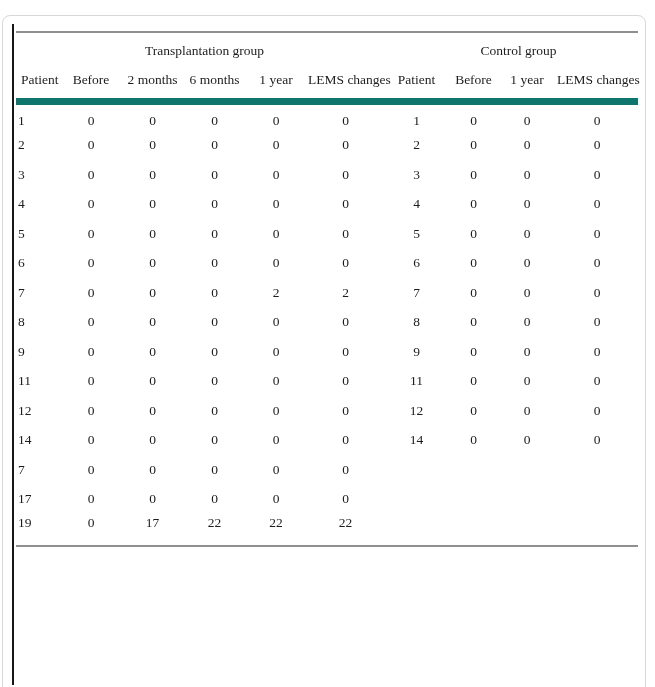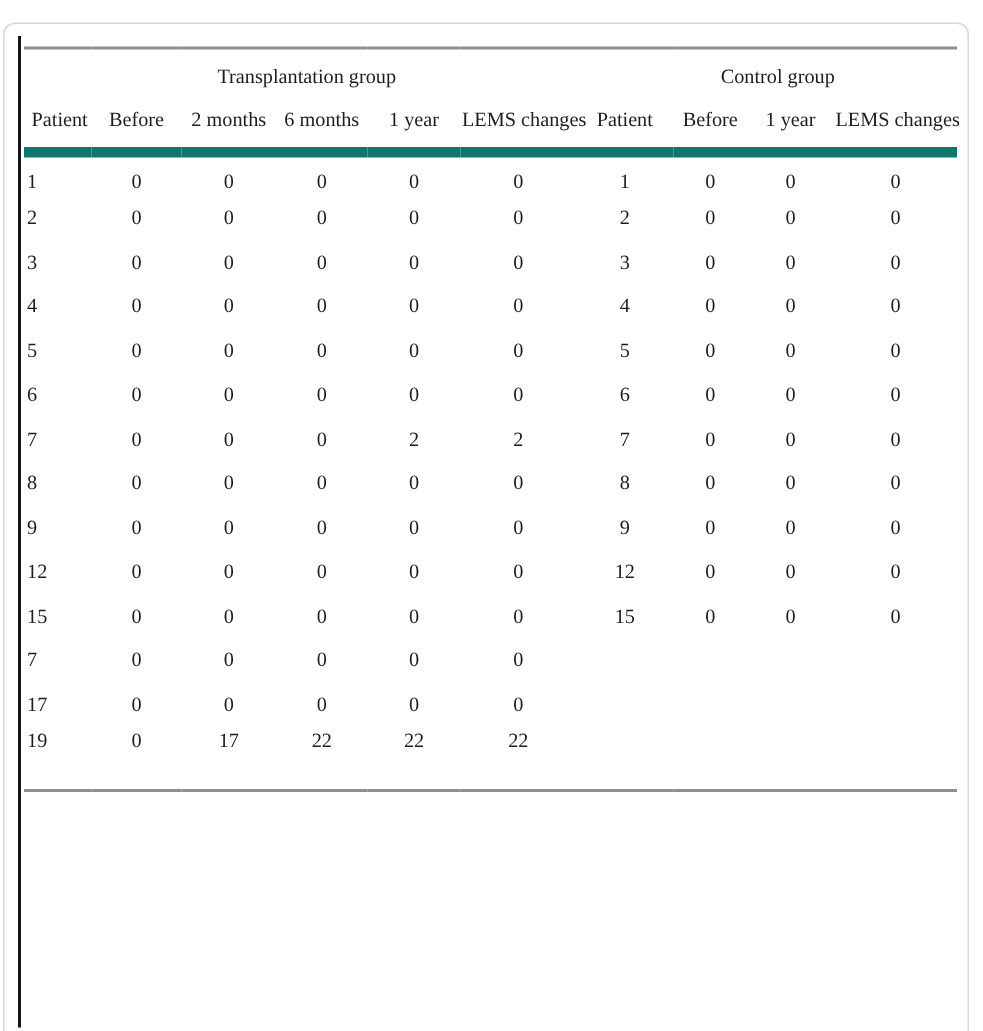--- a/index.html
+++ b/index.html
@@ -67,21 +67,21 @@
     height: 29.5px;
     text-align: center;
     vertical-align: middle;
     white-space: nowrap;
   }
   tbody td:first-child {
     text-align: left;
     padding-left: 2px;
   }
   tbody tr:first-child td { padding-top: 7px; }
-  tbody tr:last-child  td { padding-bottom: 24px; }
+  tbody tr:last-child  td { padding-bottom: 14px; }
 </style>
 </head>
 <body>
 
 <div class="card">
   <div class="left-bar"></div>
 
   <table class="lems">
     <colgroup>
       <col class="c1">
@@ -216,39 +216,51 @@
           <td>0</td>
           <td>0</td>
           <td>0</td>
           <td>0</td>
           <td>9</td>
           <td>0</td>
           <td>0</td>
           <td>0</td>
         </tr>
         <tr>
+          <td>11</td>
+          <td>0</td>
+          <td>0</td>
+          <td>0</td>
+          <td>0</td>
+          <td>0</td>
+          <td>11</td>
+          <td>0</td>
+          <td>0</td>
+          <td>0</td>
+        </tr>
+        <tr>
           <td>12</td>
           <td>0</td>
           <td>0</td>
           <td>0</td>
           <td>0</td>
           <td>0</td>
           <td>12</td>
           <td>0</td>
           <td>0</td>
           <td>0</td>
         </tr>
         <tr>
-          <td>15</td>
-          <td>0</td>
-          <td>0</td>
-          <td>0</td>
-          <td>0</td>
-          <td>0</td>
-          <td>15</td>
+          <td>14</td>
+          <td>0</td>
+          <td>0</td>
+          <td>0</td>
+          <td>0</td>
+          <td>0</td>
+          <td>14</td>
           <td>0</td>
           <td>0</td>
           <td>0</td>
         </tr>
         <tr>
           <td>7</td>
           <td>0</td>
           <td>0</td>
           <td>0</td>
           <td>0</td>

